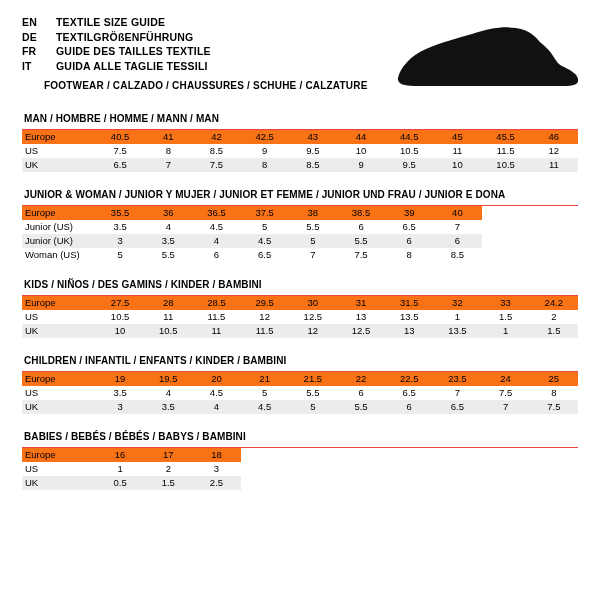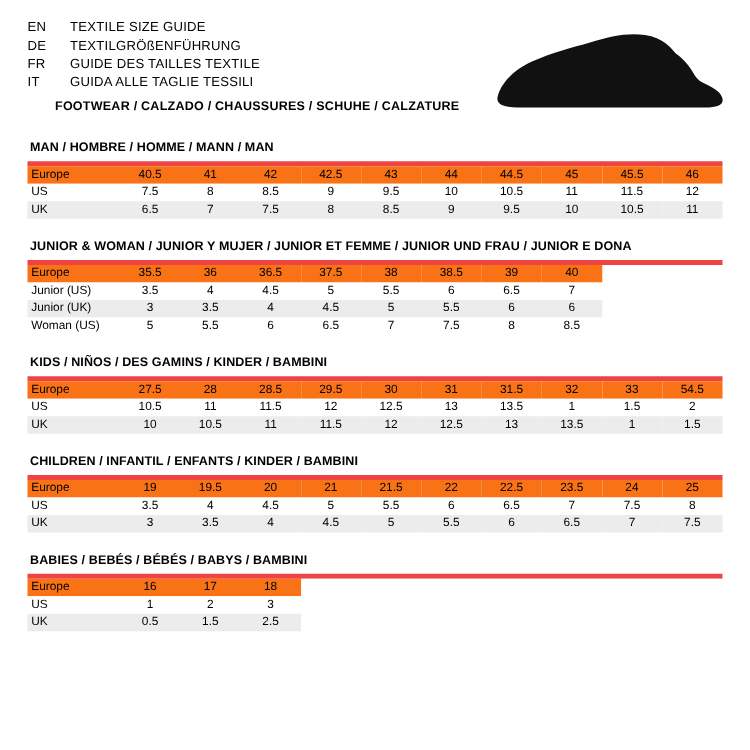--- a/index.html
+++ b/index.html
@@ -27,21 +27,21 @@
     position: relative;
     padding: 16px 22px 0 22px;
     height: 110px;
     box-sizing: border-box;
   }
   .lang-table {
     border-collapse: collapse;
   }
   .lang-table td {
     font-size: 10.5px;
-    font-weight: normal;
+    font-weight: bold;
     letter-spacing: 0.2px;
     padding: 0 0 2.5px 0;
     vertical-align: top;
     line-height: 12px;
     white-space: nowrap;
     margin-left: 18px;
   }
   .lang-code {
     width: 34px;
     color: #000;
@@ -69,21 +69,21 @@
     margin-top: 14px;
   }
   .section:first-child {
     margin-top: 0;
   }
   .section-title {
     font-size: 10px;
     font-weight: bold;
     letter-spacing: 0.1px;
     padding: 3px 0 4px 2px;
-    border-bottom: 4px solid #ef4444;
+    border-bottom: 1px solid #ef4444;
     line-height: 12px;
   }
   table.size {
     border-collapse: collapse;
     width: 100%;
     table-layout: fixed;
   }
   table.size td {
     font-size: 9.5px;
     height: 14px;
@@ -308,21 +308,21 @@
             <td class="rowlabel">Europe</td>
             <td>27.5</td>
             <td>28</td>
             <td>28.5</td>
             <td>29.5</td>
             <td>30</td>
             <td>31</td>
             <td>31.5</td>
             <td>32</td>
             <td>33</td>
-            <td>54.5</td>
+            <td>24.2</td>
           </tr>
           <tr class="white">
             <td class="rowlabel">US</td>
             <td>10.5</td>
             <td>11</td>
             <td>11.5</td>
             <td>12</td>
             <td>12.5</td>
             <td>13</td>
             <td>13.5</td>

